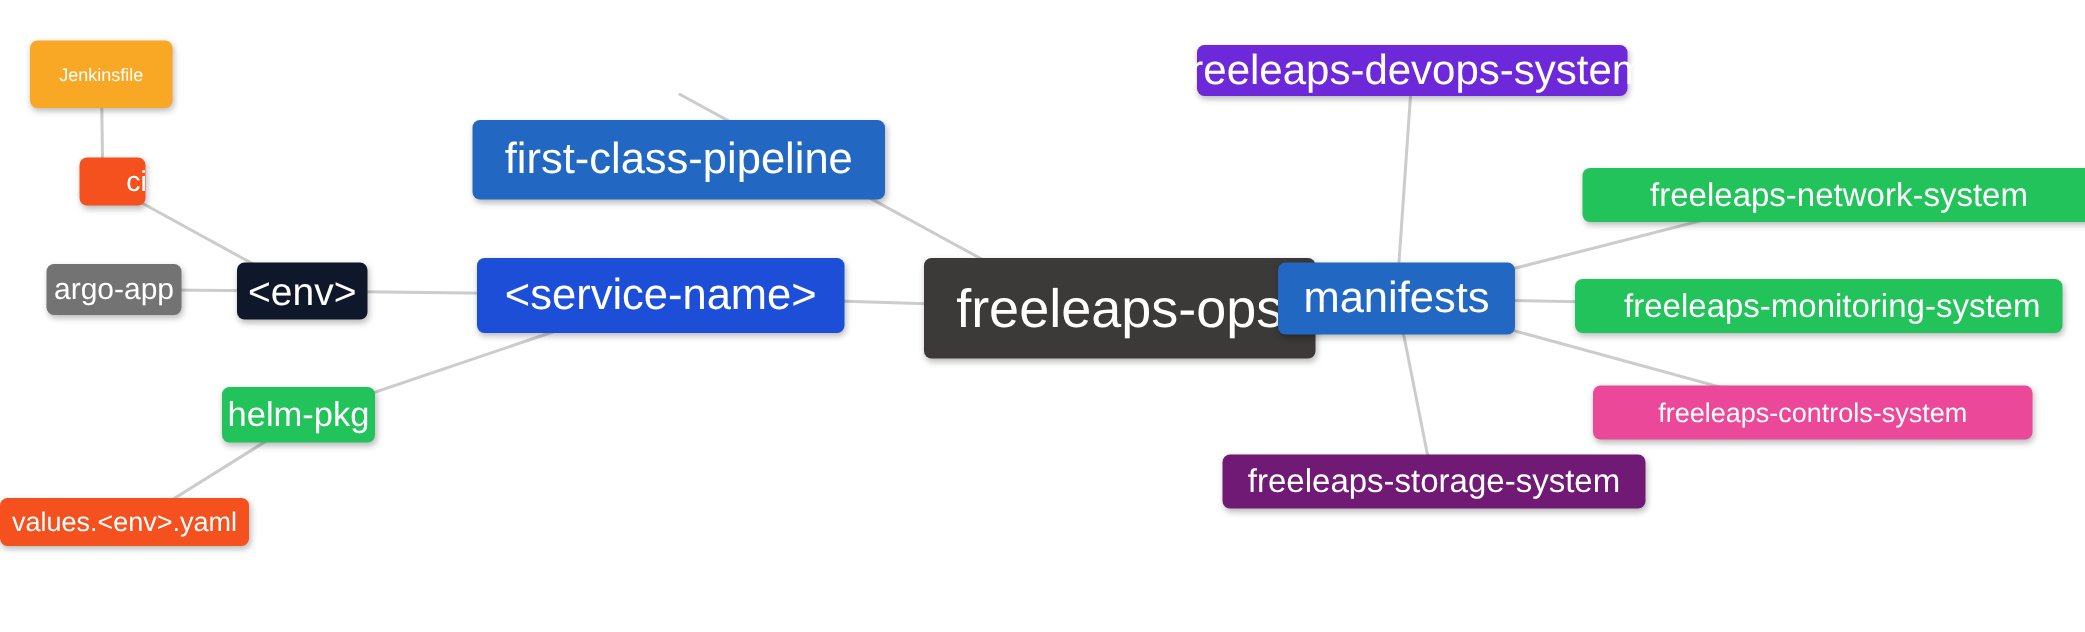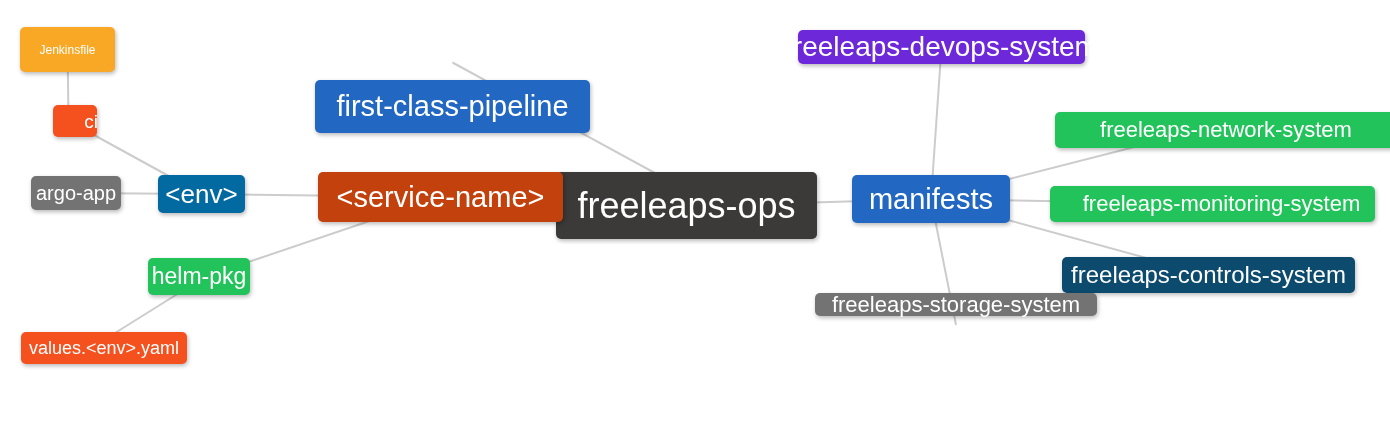--- a/index.html
+++ b/index.html
@@ -46,29 +46,29 @@
       <line x1="201.5" y1="194" x2="76" y2="193" stroke="#cccccc" stroke-width="2"></line>
       <line x1="68.5" y1="121" x2="67.5" y2="42" stroke="#cccccc" stroke-width="2"></line>
       <line x1="205.5" y1="276.5" x2="91" y2="348" stroke="#cccccc" stroke-width="2"></line>
       <line x1="931" y1="199" x2="941.5" y2="47" stroke="#cccccc" stroke-width="2"></line>
       <line x1="931" y1="199" x2="1201" y2="130" stroke="#cccccc" stroke-width="2"></line>
       <line x1="931" y1="199" x2="1212.5" y2="204" stroke="#cccccc" stroke-width="2"></line>
       <line x1="931" y1="199" x2="1208.5" y2="275" stroke="#cccccc" stroke-width="2"></line>
       <line x1="931" y1="199" x2="956" y2="325" stroke="#cccccc" stroke-width="2"></line>
     </svg>
   <div id="nodes-layer">
-      <div class="node" style="left: 556px; top: 172px; width: 261px; height: 67px; background: rgb(60, 57, 57); font-size: 36px;">freeleaps-ops</div>
+      <div class="node" style="left: 616px; top: 172px; width: 261px; height: 67px; background: rgb(60, 57, 57); font-size: 36px;">freeleaps-ops</div>
       <div class="node" style="left: 315px; top: 36px; width: 275px; height: 53px; background: rgb(34, 104, 194); font-size: 29px; margin-top: 44px;">first-class-pipeline</div>
-      <div class="node" style="left: 318px; top: 172px; width: 245px; height: 50px; background: #c2410c; font-size: 29px;">&lt;service-name&gt;</div>
+      <div class="node" style="left: 318px; top: 172px; width: 245px; height: 50px; background: #1d4ed8; font-size: 29px;">&lt;service-name&gt;</div>
       <div class="node" style="left: 852px; top: 175px; width: 158px; height: 48px; background: rgb(34, 104, 194); font-size: 29px;">manifests</div>
-      <div class="node" style="left: 158px; top: 175px; width: 87px; height: 38px; background: #0369a1; font-size: 26px;">&lt;env&gt;</div>
+      <div class="node" style="left: 158px; top: 175px; width: 87px; height: 38px; background: #0f172a; font-size: 26px;">&lt;env&gt;</div>
       <div class="node" style="left: 148px; top: 258px; width: 102px; height: 37px; background: rgb(35, 195, 91); font-size: 23px;">helm-pkg</div>
       <div class="node" style="left: 53px; top: 105px; width: 31px; height: 32px; background: rgb(244, 81, 30); font-size: 19px; padding-left: 38px;">ci</div>
       <div class="node" style="left: 31px; top: 176px; width: 90px; height: 34px; background: #737373; font-size: 20px;">argo-app</div>
       <div class="node" style="left: 20px; top: 27px; width: 95px; height: 45px; background: rgb(249, 168, 37); font-size: 12px;">Jenkinsfile</div>
-      <div class="node" style="left: 21px; top: 332px; width: 166px; height: 32px; background: rgb(244, 81, 30); font-size: 18px;">values.&lt;env&gt;.yaml</div>
+      <div class="node" style="left: 0; top: 332px; width: 166px; height: 32px; background: rgb(244, 81, 30); font-size: 18px;">values.&lt;env&gt;.yaml</div>
       <div class="node" style="left: 798px; top: 30px; width: 287px; height: 34px; background: #6d28d9; font-size: 28px;">freeleaps-devops-system</div>
       <div class="node" style="left: 1055px; top: 112px; width: 342px; height: 36px; background: rgb(35, 195, 91); font-size: 22px;">freeleaps-network-system</div>
       <div class="node" style="left: 1050px; top: 186px; width: 325px; height: 36px; background: rgb(35, 195, 91); font-size: 22px; padding-left: 24px;">freeleaps-monitoring-system</div>
-      <div class="node" style="left: 1062px; top: 257px; width: 293px; height: 36px; background: #0c4a6e; font-size: 24px;">freeleaps-controls-system</div>
-      <div class="node" style="left: 815px; top: 293px; width: 282px; height: 23px; background: #737373; font-size: 22px;">freeleaps-storage-system</div>
+      <div class="node" style="left: 1062px; top: 257px; width: 293px; height: 36px; background: #ec4899; font-size: 18px;">freeleaps-controls-system</div>
+      <div class="node" style="left: 815px; top: 303px; width: 282px; height: 36px; background: #701a75; font-size: 22px;">freeleaps-storage-system</div>
     </div>
 </div>
 
 </body></html>

